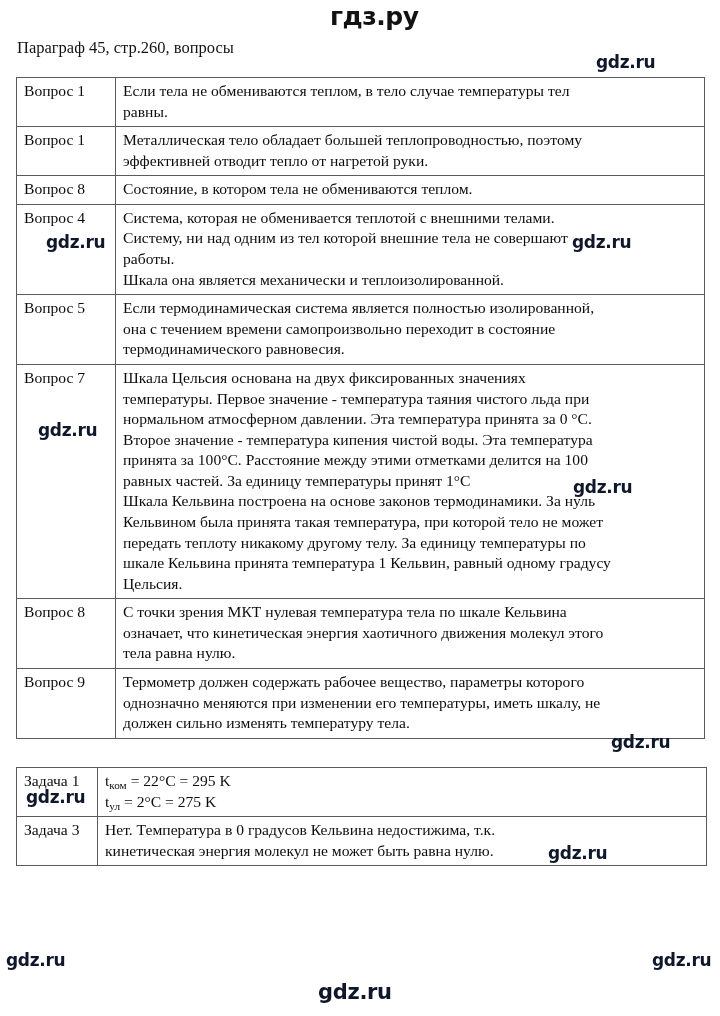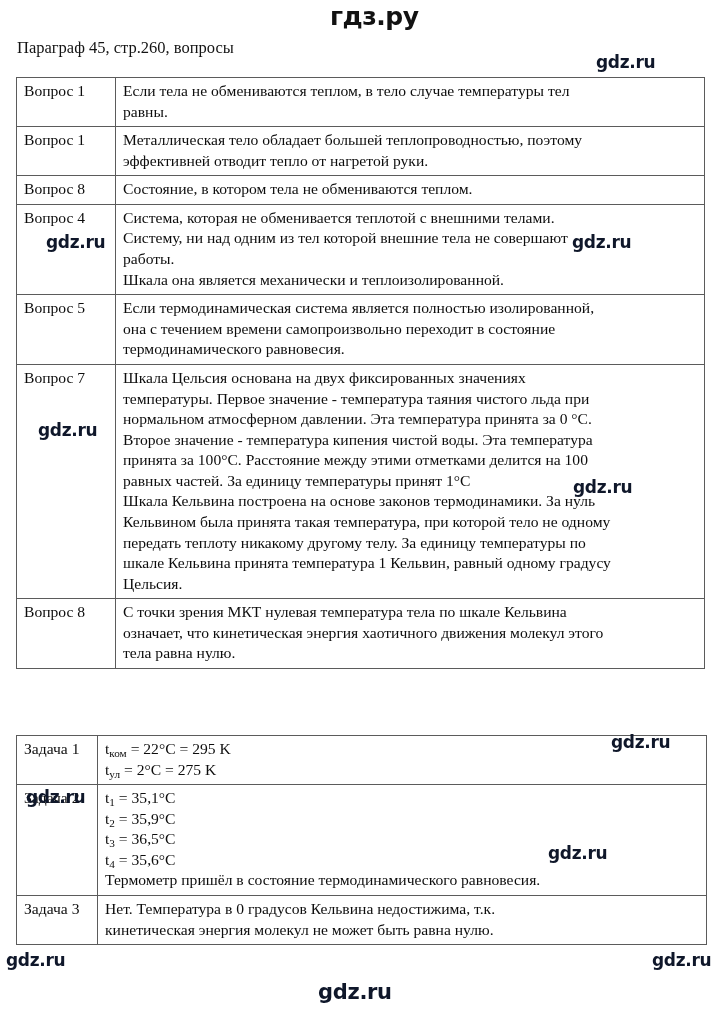--- a/index.html
+++ b/index.html
@@ -68,21 +68,21 @@
     left: 16px;
     top: 77px;
     width: 688px;
     padding-left: 24px;
   }
   #questions-table col.c1 { width: 99px; }
   #questions-table col.c2 { width: 589px; }
 
   #exercises-table {
     left: 16px;
-    top: 735px;
+    top: 767px;
     width: 690px;
   }
   #exercises-table col.c1 { width: 81px; }
   #exercises-table col.c2 { width: 609px; }
 
   .line { display: block; }
 
   sub {
     font-size: 0.72em;
     vertical-align: baseline;
@@ -160,59 +160,57 @@
         <tr>
           <td class="label-cell">Вопрос 7</td>
           <td>
             <span class="line">Шкала Цельсия основана на двух фиксированных значениях</span>
             <span class="line">температуры. Первое значение - температура таяния чистого льда при</span>
             <span class="line">нормальном атмосферном давлении. Эта температура принята за 0 °С.</span>
             <span class="line">Второе значение - температура кипения чистой воды. Эта температура</span>
             <span class="line">принята за 100°С. Расстояние между этими отметками делится на 100</span>
             <span class="line">равных частей. За единицу температуры принят 1°С</span>
             <span class="line">Шкала Кельвина построена на основе законов термодинамики. За нуль</span>
-            <span class="line">Кельвином была принята такая температура, при которой тело не одному</span>
+            <span class="line">Кельвином была принята такая температура, при которой тело не может</span>
             <span class="line">передать теплоту никакому другому телу. За единицу температуры по</span>
             <span class="line">шкале Кельвина принята температура 1 Кельвин, равный одному градусу</span>
             <span class="line">Цельсия.</span>
           </td>
         </tr>
         <tr>
           <td class="label-cell">Вопрос 8</td>
           <td>
             <span class="line">С точки зрения МКТ нулевая температура тела по шкале Кельвина</span>
             <span class="line">означает, что кинетическая энергия хаотичного движения молекул этого</span>
             <span class="line">тела равна нулю.</span>
+          </td>
+        </tr>
+        <tr>
+          <td class="label-cell">Вопрос 9</td>
+          <td>
+            <span class="line">Термометр должен содержать рабочее вещество, параметры которого</span>
+            <span class="line">однозначно меняются при изменении его температуры, иметь шкалу, не</span>
+            <span class="line">должен сильно изменять температуру тела.</span>
           </td>
         </tr>
       </tbody>
   </table>
 
 
   <table class="qa-table" id="exercises-table">
     <colgroup>
         <col class="c1">
         <col class="c2">
       </colgroup>
     <tbody>
         <tr>
           <td class="label-cell">Задача 1</td>
           <td>
             <span class="line">t<sub>ком</sub> = 22°C = 295 K</span>
             <span class="line">t<sub>ул</sub> = 2°C = 275 K</span>
-          </td>
-        </tr>
-        <tr>
-          <td class="label-cell">Задача 2</td>
-          <td>
-            <span class="line">t<sub>1</sub> = 35,1°C</span>
-            <span class="line">t<sub>2</sub> = 35,9°C</span>
-            <span class="line">t<sub>3</sub> = 36,5°C</span>
-            <span class="line">t<sub>4</sub> = 35,6°C</span>
-            <span class="line">Термометр пришёл в состояние термодинамического равновесия.</span>
           </td>
         </tr>
         <tr>
           <td class="label-cell">Задача 3</td>
           <td>
             <span class="line">Нет. Температура в 0 градусов Кельвина недостижима, т.к.</span>
             <span class="line">кинетическая энергия молекул не может быть равна нулю.</span>
           </td>
         </tr>
       </tbody>

